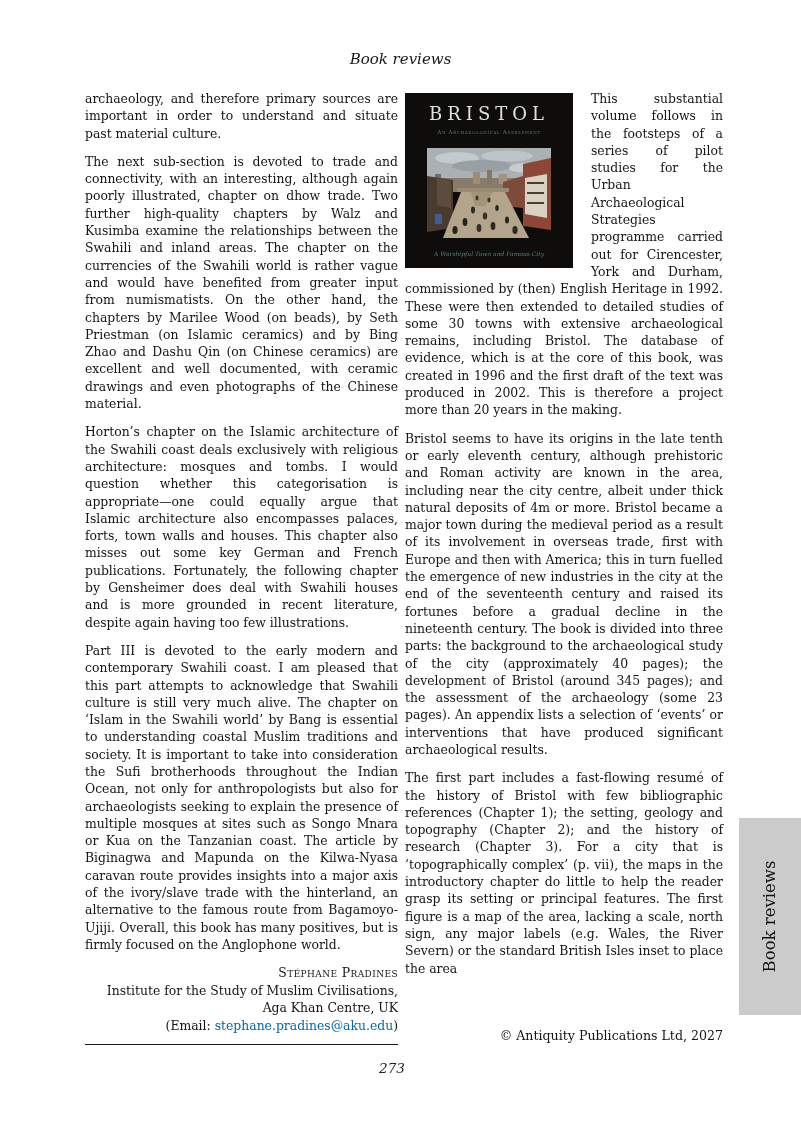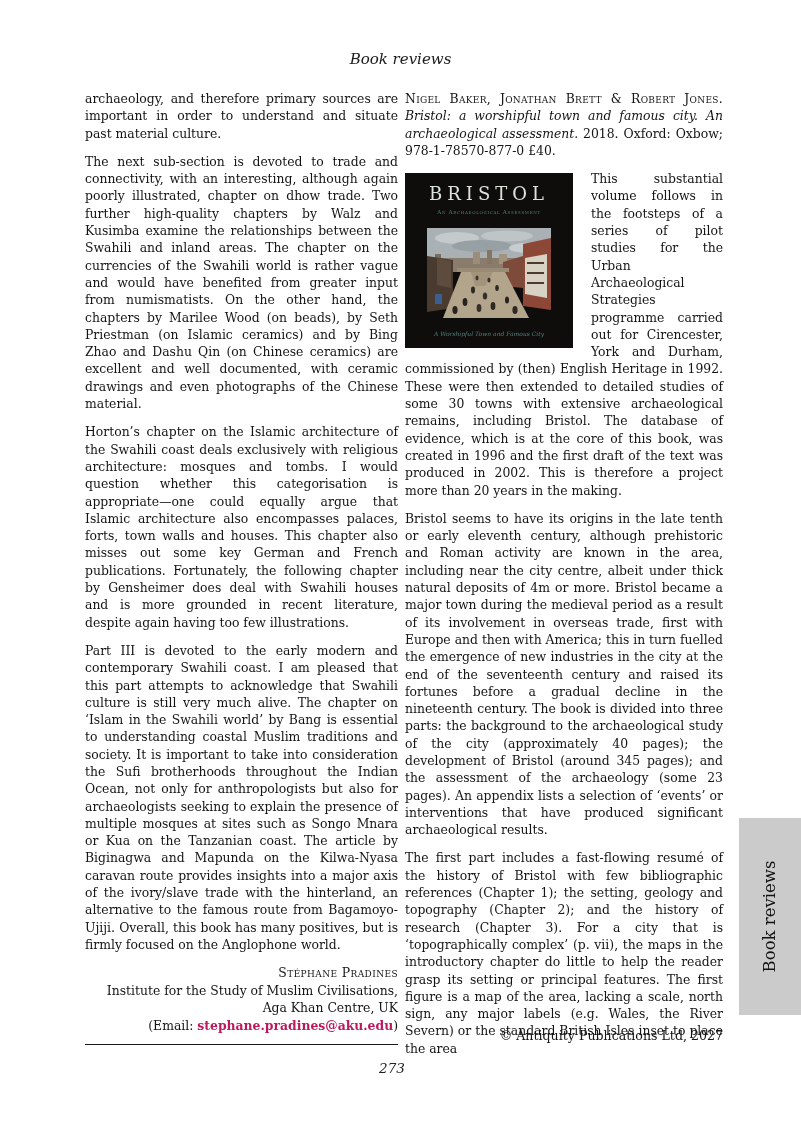--- a/index.html
+++ b/index.html
@@ -15,21 +15,21 @@
     position:absolute;top:50px;left:0;width:801px;
     text-align:center;font-style:italic;font-size:15px;color:#1a1a1a;
   }
   .col{position:absolute;top:90px;font-size:12.4px;line-height:17.3px;}
   .col-left{left:85px;width:313px;}
   .col-right{left:405px;width:318px;}
   .col p{margin:0 0 11px 0;text-align:justify;}
   .col p:last-child{margin-bottom:16px;}
   .signature{text-align:right;line-height:17.5px;}
   .sig-name{font-variant:small-caps;letter-spacing:0.4px;}
-  .email-link{color:#be185d;text-decoration:none;font-weight:bold;}
+  .email-link{color:#0369a1;text-decoration:none;}
   .end-rule{border:none;border-top:1.4px solid #1a1a1a;margin:10px 0 0 0;}
   .review-heading{margin-bottom:12px;}
   .heading-authors{font-variant:small-caps;letter-spacing:0.3px;}
   .heading-title{font-style:italic;}
   
   .book-cover{
     float:left;width:168px;height:175px;
     margin:3px 18px 6px 0;
     background:#0e0d0c;
     text-align:center;
@@ -80,21 +80,20 @@
   <div class="signature">
     <div class="sig-name">Stéphane Pradines</div>
     <div>Institute for the Study of Muslim Civilisations,</div>
     <div>Aga Khan Centre, UK</div>
     <div><span>(Email: </span><a href="#" class="email-link">stephane.pradines@aku.edu</a><span>)</span></div>
   </div>
   <hr class="end-rule">
 </div>
 
 <div class="col col-right">
-  <p class="review-heading"><span class="heading-authors">Nigel Baker, Jonathan Brett &amp; Robert Jones. </span><span class="heading-title">Bristol: a worshipful town and famous city. An archaeological assessment. </span><span>2018. Oxford: Oxbow; 978-1-78570-877-0 £40.</span></p>
 
   <p>
     <span class="book-cover" style="display:block;float:left;">
       <span class="cover-title" style="display:block;">BRISTOL</span>
       <span class="cover-subtitle" style="display:block;">An Archaeological Assessment</span>
       <svg class="cover-art" width="124" height="90" viewBox="0 0 124 90">
 
         <rect x="0" y="0" width="124" height="38" fill="#a9b1b5"></rect>
         <ellipse cx="30" cy="10" rx="22" ry="6" fill="#c4c9cb"></ellipse>
         <ellipse cx="80" cy="8" rx="26" ry="5.5" fill="#bfc5c7"></ellipse>

